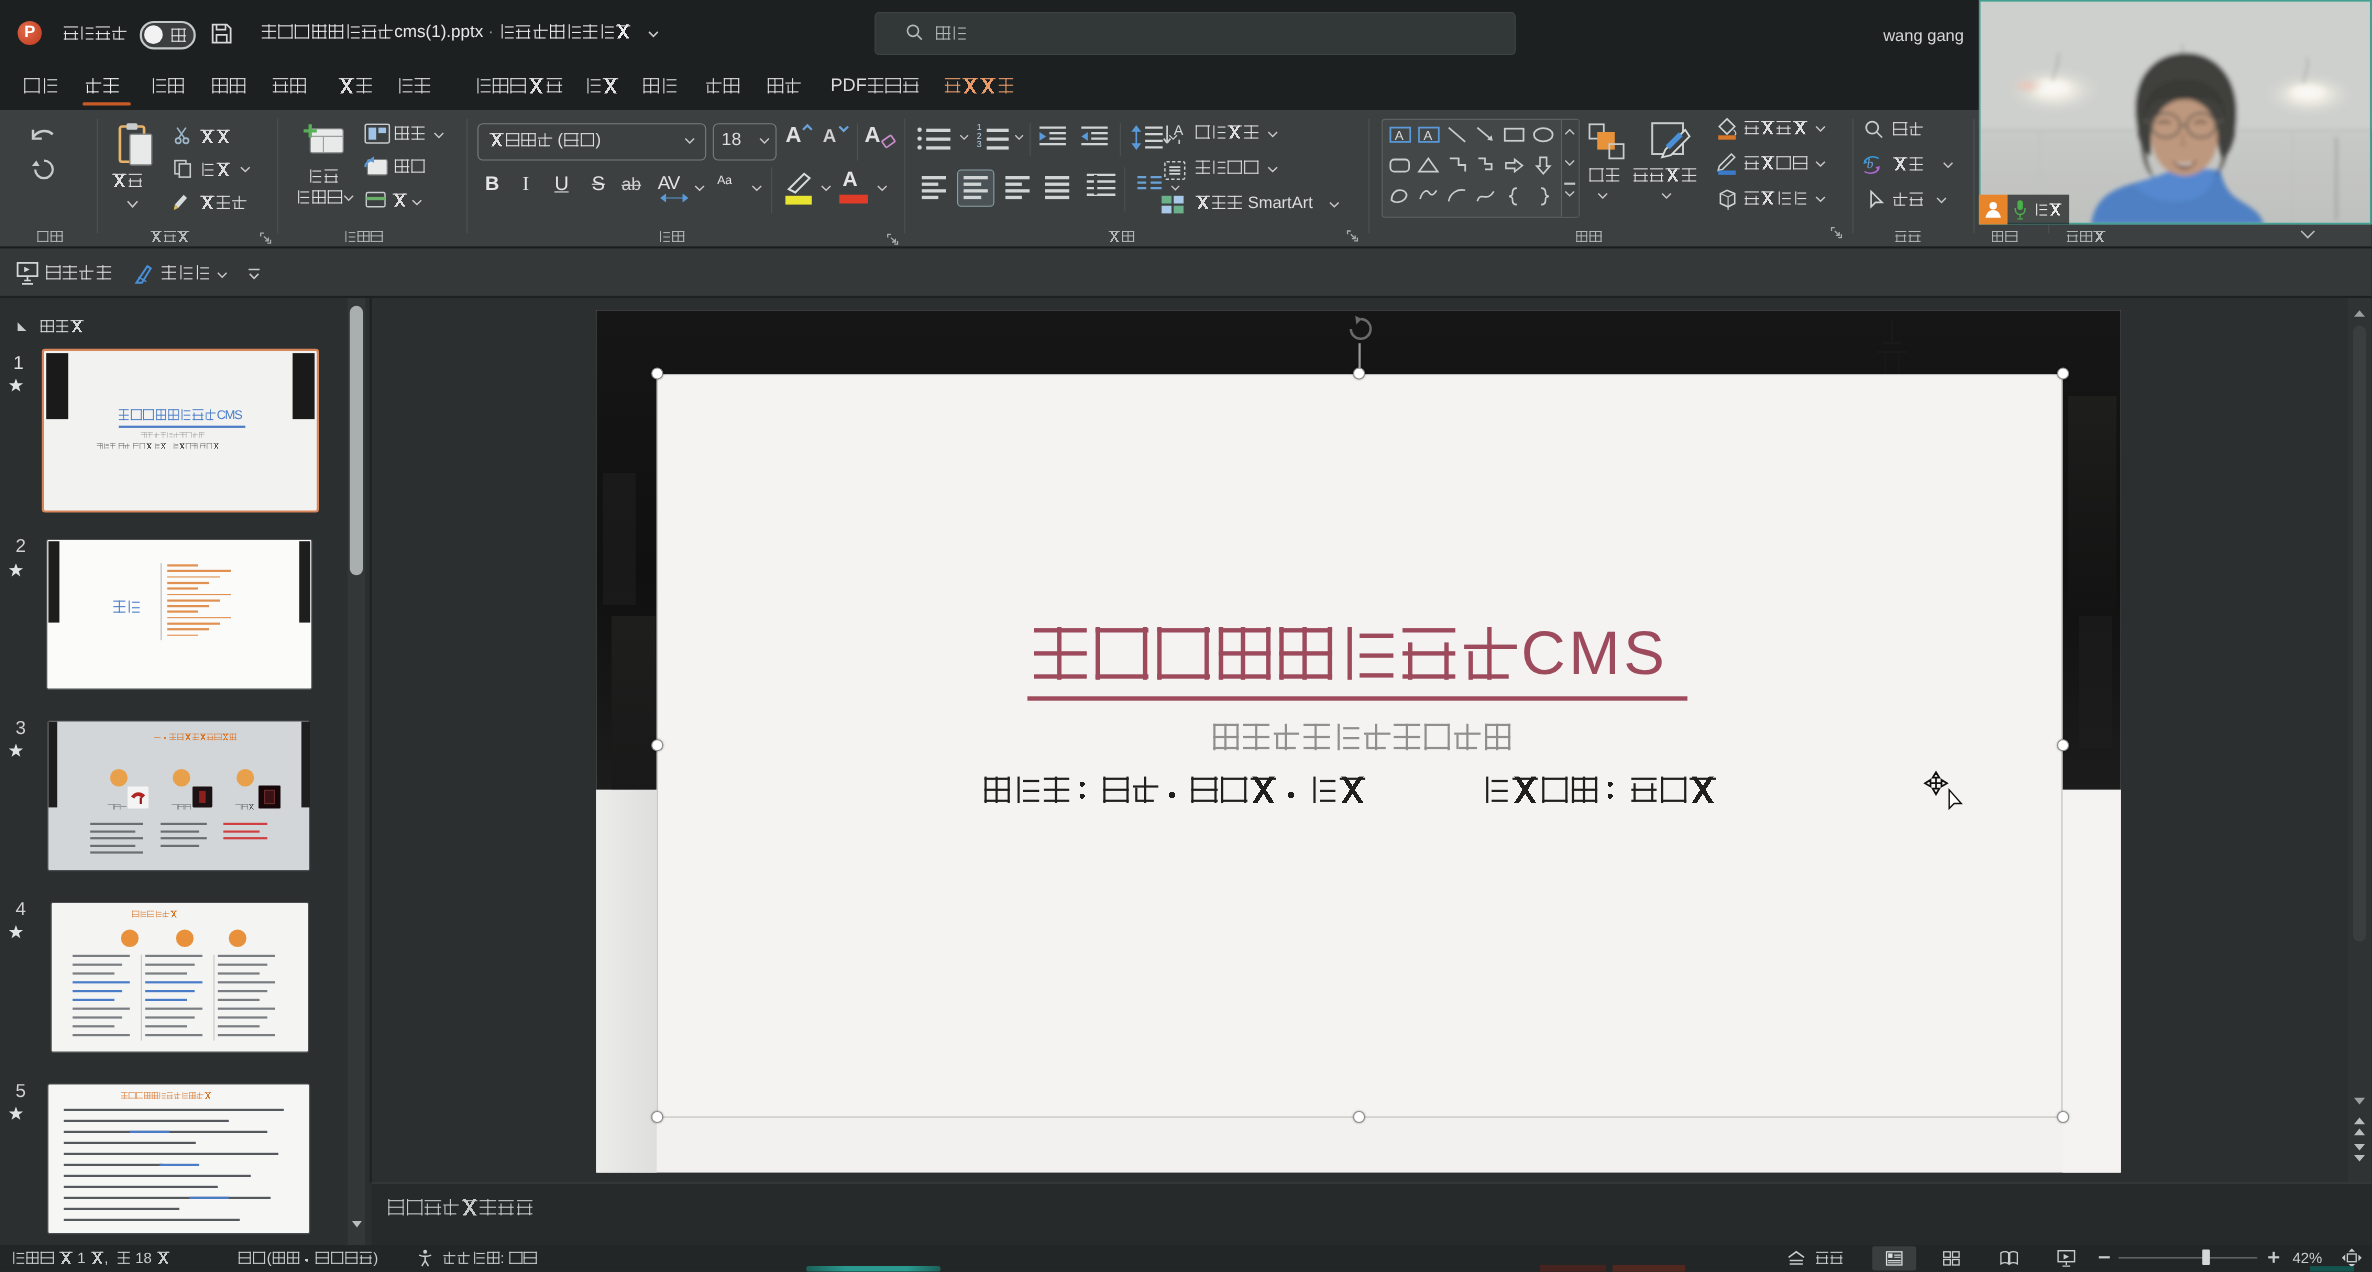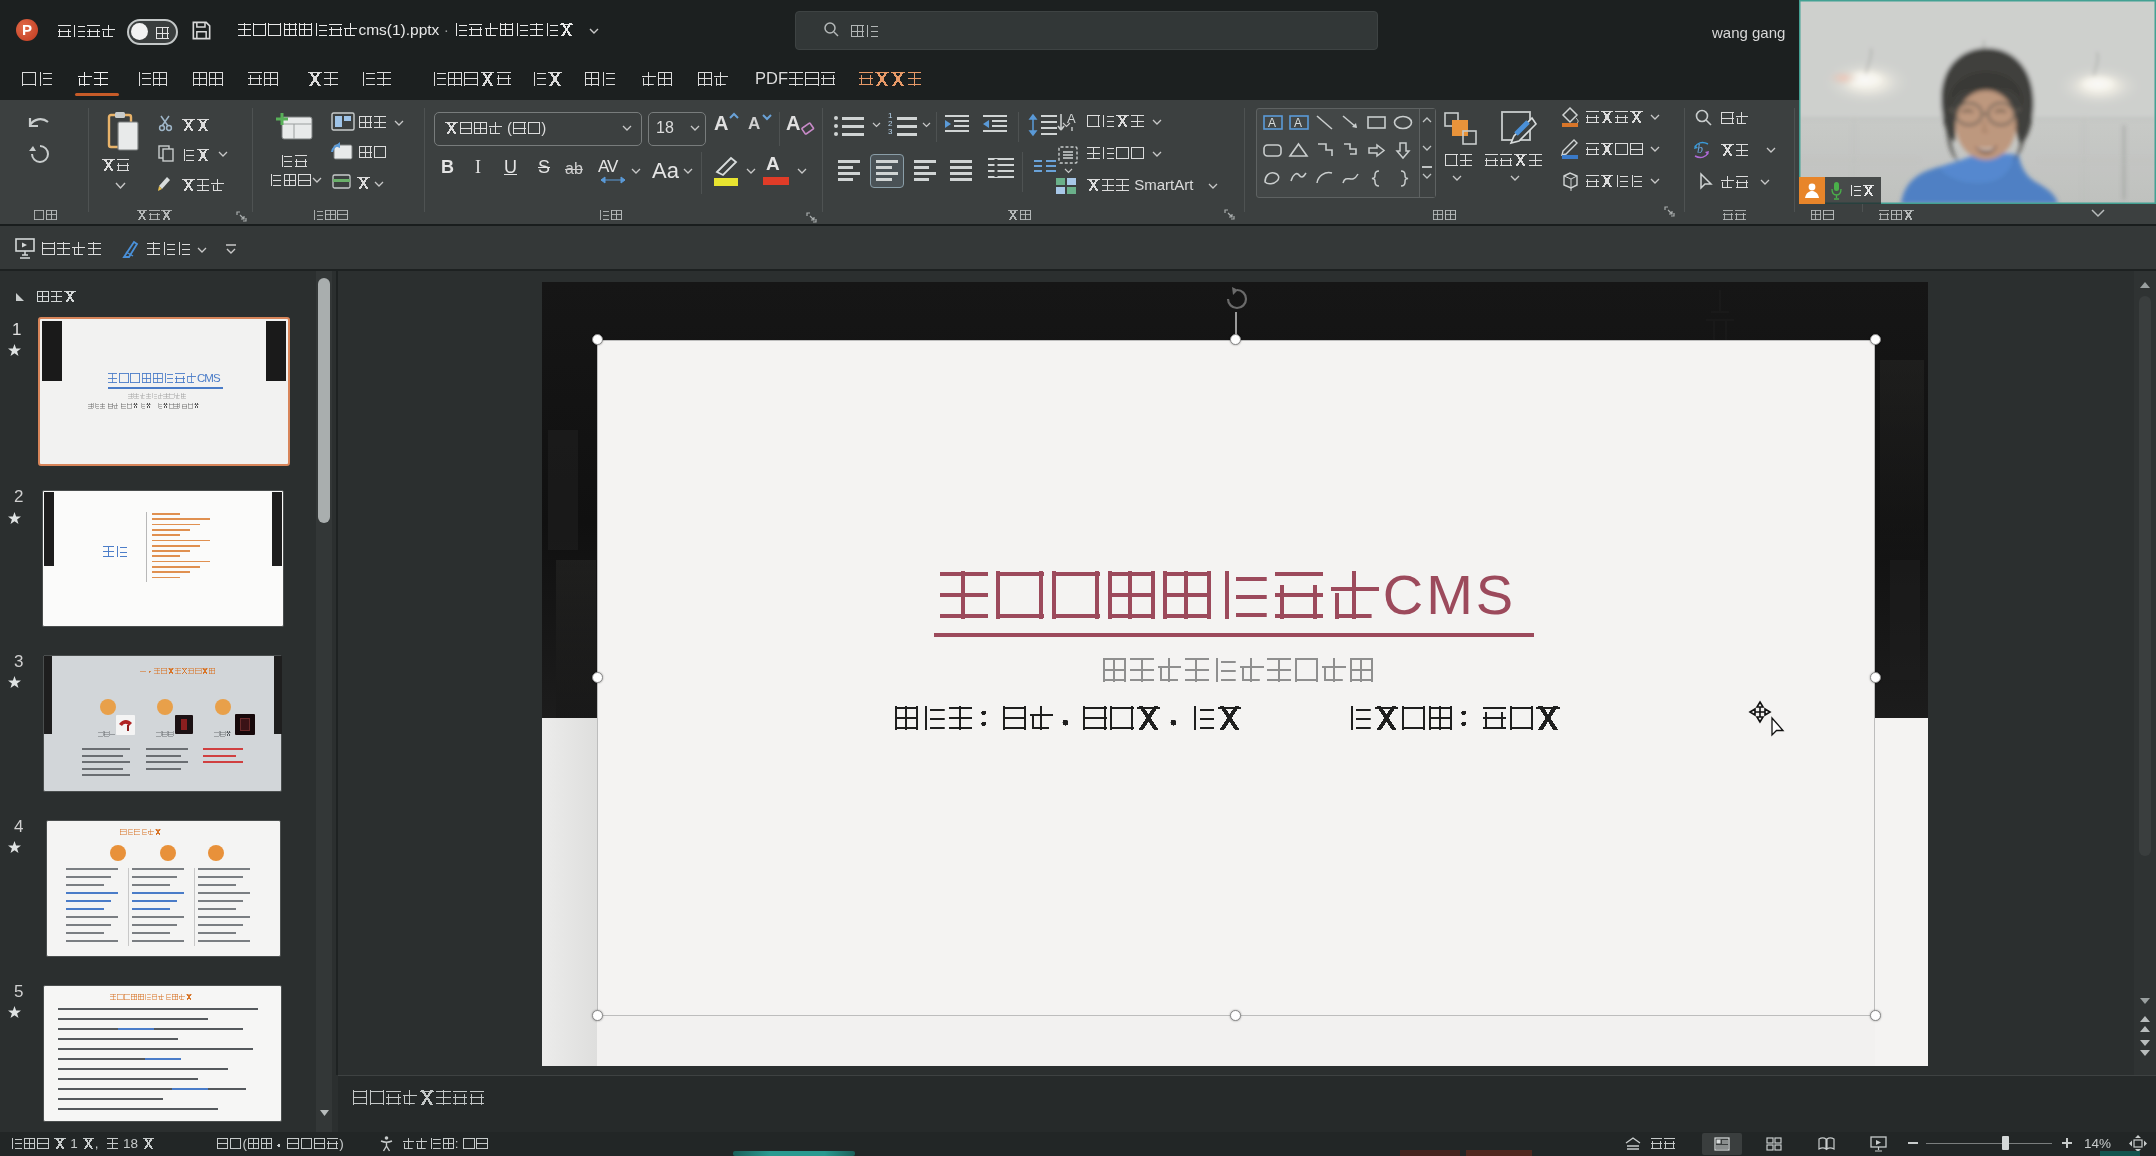--- a/index.html
+++ b/index.html
@@ -179,21 +179,21 @@
 <div class="ab" style="left:504px;top:157px;font-size:18px;color:#e4e4e4;"><span class="row"><i><u>U</u></i></span></div>
 <div class="ab" style="left:538px;top:157px;font-size:18px;color:#e4e4e4;text-decoration:line-through"><span class="row"><i>S</i></span></div>
 <div class="ab" style="left:565px;top:160px;font-size:16px;color:#d0d0d0;text-decoration:line-through"><span class="row"><i>ab</i></span></div>
 <div class="ab" style="left:598px;top:157px;font-size:17px;color:#e4e4e4;letter-spacing:-1px"><span class="row"><i>AV</i></span></div>
 <svg class="ab" style="left:600px;top:176px" width="26" height="8" viewBox="0 0 26 8">
     <path d="M1 4h24M1 4l4-3v6zM25 4l-4-3v6z" stroke="#5a9ad8" fill="#5a9ad8" stroke-width="1"></path>
   </svg>
 <svg class="ab" style="left:631px;top:168px" width="10" height="7" viewBox="0 0 10 7">
     <path d="M1 1l4 4 4-4" fill="none" stroke="#c8c8c8" stroke-width="1.3"></path>
   </svg>
-<div class="ab" style="left:652px;top:158px;font-size:22px;color:#e4e4e4;"><span class="row"><i>Aa</i></span></div>
+<div class="ab" style="left:652px;top:158px;font-size:11px;color:#e4e4e4;"><span class="row"><i>Aa</i></span></div>
 <svg class="ab" style="left:683px;top:168px" width="10" height="7" viewBox="0 0 10 7">
     <path d="M1 1l4 4 4-4" fill="none" stroke="#c8c8c8" stroke-width="1.3"></path>
   </svg>
 <div class="ab" style="left:701px;top:152px;width:1px;height:42px;background:#4e5252"></div>
 <svg class="ab" style="left:709px;top:152px" width="34" height="36" viewBox="0 0 34 36">
     <path d="M8 20L22 6l5 4-13 13z" fill="none" stroke="#d8dcdc" stroke-width="1.8"></path>
     <rect x="5" y="26" width="24" height="8" fill="#e8e430"></rect>
   </svg>
 <svg class="ab" style="left:746px;top:168px" width="10" height="7" viewBox="0 0 10 7">
     <path d="M1 1l4 4 4-4" fill="none" stroke="#c8c8c8" stroke-width="1.3"></path>
@@ -693,21 +693,21 @@
 <svg class="ab" style="left:1870px;top:1136px" width="17" height="16" viewBox="0 0 17 16">
     <rect x="1" y="1" width="15" height="10" fill="none" stroke="#c8cccc" stroke-width="1.3"></rect>
     <path d="M6 4l5 2.5L6 9z" fill="#c8cccc"></path>
     <path d="M8.5 11v3M5 15h7" stroke="#c8cccc" stroke-width="1.2"></path>
   </svg>
 <div class="ab" style="left:1908px;top:1142px;width:10px;height:2px;background:#c8cccc"></div>
 <div class="ab" style="left:1926px;top:1142.5px;width:126px;height:1.5px;background:#7a7e7e"></div>
 <div class="ab" style="left:2002px;top:1136px;width:7px;height:14px;background:#d4d8d8;border-radius:1px"></div>
 <div class="ab" style="left:2062px;top:1142px;width:10px;height:2px;background:#c8cccc"></div>
 <div class="ab" style="left:2066px;top:1138px;width:2px;height:10px;background:#c8cccc"></div>
-<div class="ab" style="left:2084px;top:1136px;font-size:13.5px;color:#c8cccc;"><span class="row"><i>14%</i></span></div>
+<div class="ab" style="left:2084px;top:1136px;font-size:13.5px;color:#c8cccc;"><span class="row"><i>42%</i></span></div>
 <svg class="ab" style="left:2128px;top:1134px" width="20" height="19" viewBox="0 0 20 19">
     <path d="M10 1l3 3h-6zM10 18l-3-3h6zM1 9.5l3-3v6zM19 9.5l-3-3v6z" fill="#c8cccc"></path>
     <rect x="6" y="6" width="8" height="7" fill="none" stroke="#c8cccc" stroke-width="1.2"></rect>
   </svg>
 <div class="ab" style="left:733px;top:1151px;width:122px;height:5px;background:linear-gradient(90deg,#1b5f59,#2a9a90 30%,#2a9a90 75%,#1b5f59);border-radius:2px"></div>
 <div class="ab" style="left:1400px;top:1150px;width:60px;height:6px;background:#46231e"></div>
 <div class="ab" style="left:1466px;top:1150px;width:66px;height:6px;background:#50281f"></div>
 <div class="ab" style="left:2100px;top:1151px;width:40px;height:5px;background:#13544e"></div>
 <svg class="ab" style="left:1799px;top:0" width="357" height="204" viewBox="0 0 357 204">
 <defs>

